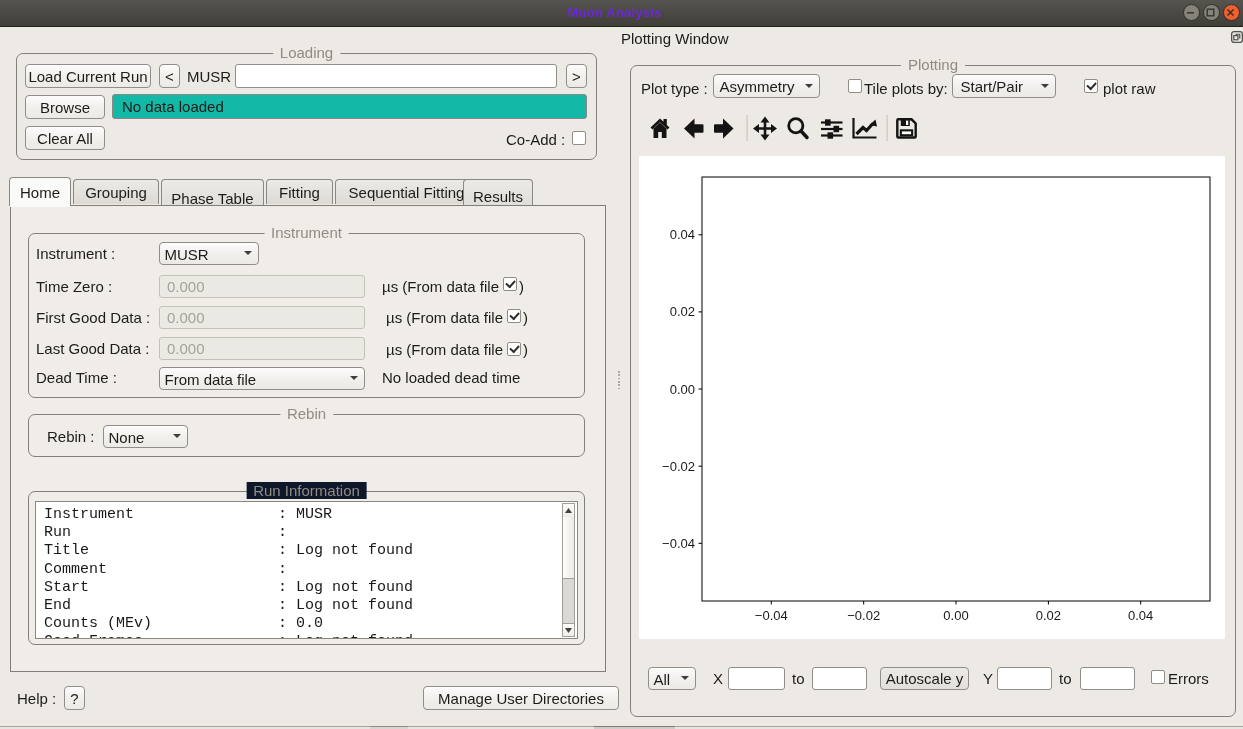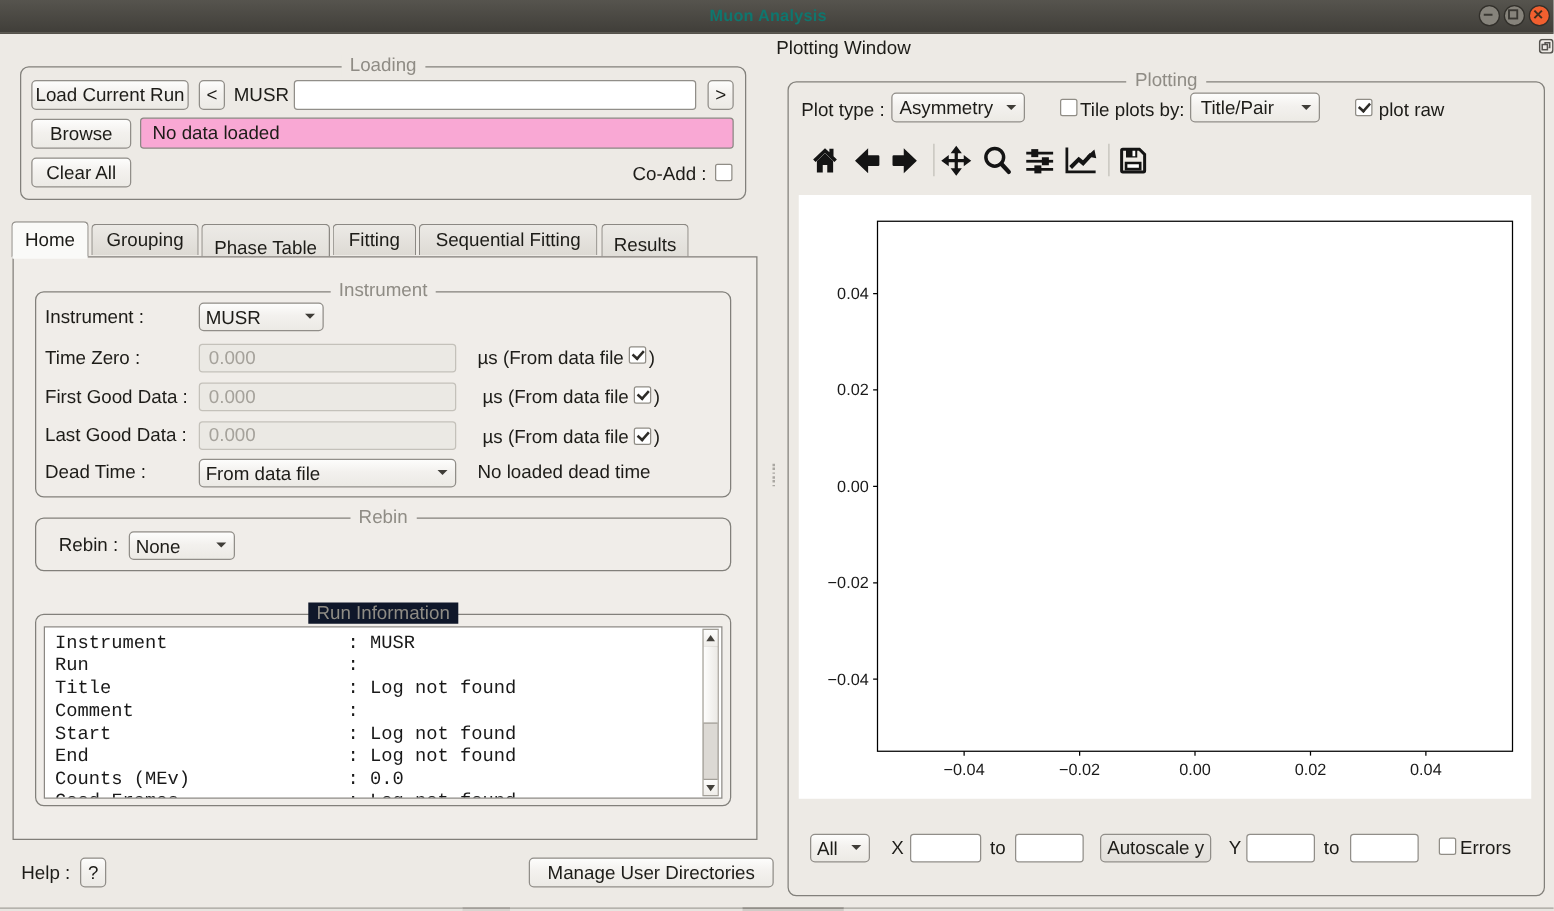--- a/index.html
+++ b/index.html
@@ -3,38 +3,38 @@
 <meta charset="utf-8">
 <style>
 html,body{margin:0;padding:0;}
 body{width:1243px;height:729px;position:relative;overflow:hidden;
   background:#edeae5;font-family:"Liberation Sans",sans-serif;font-size:15px;color:#1d1c18;}
 .abs{position:absolute;}
 
 #titlebar{position:absolute;left:0;top:0;width:1243px;height:27px;
   background:linear-gradient(#56544e,#403e39);border-bottom:1px solid #232119;box-sizing:border-box;}
 #titletext{position:absolute;left:0;top:5px;width:1229px;text-align:center;
-  color:#0f766e;font-weight:bold;font-size:13px;letter-spacing:0.2px;}
+  color:#6d28d9;font-weight:bold;font-size:13px;letter-spacing:0.2px;}
 .winbtn{position:absolute;top:4px;width:15px;height:15px;border-radius:50%;
   border:1px solid #312f2a;}
 .winbtn.gray{background:#86837b;}
 .winbtn.close{background:#f15f2f;}
 
 .gb{position:absolute;border:1px solid #82807b;border-radius:7px;box-sizing:border-box;}
 .gbt{position:absolute;top:-10px;left:50%;transform:translateX(-50%);
   background:#edeae5;padding:0 7px;color:#8f8c85;white-space:nowrap;}
 
 .btn{position:absolute;box-sizing:border-box;border:1px solid #918e89;border-radius:4px;
   background:linear-gradient(#fdfdfc,#f3f1ee 45%,#eceae5);
   display:flex;align-items:center;justify-content:center;color:#1d1c18;white-space:nowrap;}
 
 .input{position:absolute;box-sizing:border-box;border:1px solid #918e89;border-radius:3px;
   background:#fff;}
 .input.dis{background:#ebe9e4;border-color:#c4c1ba;color:#a5a29b;}
-.input.ro{background:#f9a8d4;border-color:#8b8883;color:#1d1c18;padding-left:33px;}
+.input.ro{background:#14b8a6;border-color:#8b8883;color:#1d1c18;padding-left:33px;}
 .input span{position:absolute;left:7px;top:2px;}
 
 .combo{position:absolute;box-sizing:border-box;border:1px solid #918e89;border-radius:4px;
   background:linear-gradient(#fdfdfc,#f3f1ee 45%,#eceae5);color:#1d1c18;}
 .combo .ct{position:absolute;left:4.5px;top:2.5px;white-space:nowrap;}
 .combo .ar{position:absolute;right:6px;top:50%;margin-top:-2.2px;width:0;height:0;
   border-left:4.3px solid transparent;border-right:4.3px solid transparent;border-top:4.8px solid #3f3d38;}
 
 .cb{position:absolute;box-sizing:border-box;width:14px;height:14px;background:#fff;
   border:1px solid #908d86;border-radius:2px;}
@@ -87,21 +87,21 @@
   </div>
 <div class="btn" style="left:25px;top:126px;width:80px;height:24px;">Clear All</div>
 <div class="lbl" style="left:506px;top:131px;">Co-Add :</div>
 <div class="cb" style="left:572px;top:131px;"></div>
 
 <div class="tab active" style="left:9px;top:177px;width:62px;height:29px;">Home</div>
 <div class="tab" style="left:73px;top:179px;width:86px;height:25px;">Grouping</div>
 <div class="tab" style="left:161px;top:179px;width:103px;height:38px;">Phase Table</div>
 <div class="tab" style="left:266px;top:179px;width:67px;height:25px;">Fitting</div>
 <div class="tab" style="left:335px;top:179px;width:143px;height:25px;">Sequential Fitting</div>
-<div class="tab" style="left:481px;top:179px;width:70px;height:34px;">Results</div>
+<div class="tab" style="left:463px;top:179px;width:70px;height:34px;">Results</div>
 <div id="tabpane"></div>
 <div class="abs" style="left:10px;top:205px;width:60px;height:2px;background:#fafaf8;z-index:4;"></div>
 
 <div class="gb" style="left:28px;top:233px;width:557px;height:165px;">
   <span class="gbt" style="background:#f0ede9;">Instrument</span>
 </div>
 <div class="lbl" style="left:36px;top:245px;">Instrument :</div>
 <div class="combo" style="left:159px;top:242px;width:100px;height:23px;">
     <span class="ct">MUSR</span>
     <span class="ar"></span>
@@ -190,21 +190,21 @@
   <span class="gbt">Plotting</span>
 </div>
 <div class="lbl" style="left:641px;top:80px;">Plot type :</div>
 <div class="combo" style="left:713px;top:74px;width:107px;height:24px;padding-left:37px;">
     <span class="ct" style="top:3px;left:5.5px;">Asymmetry</span>
     <span class="ar"></span>
   </div>
 <div class="cb" style="left:848px;top:79px;"></div>
 <div class="lbl" style="left:864px;top:80px;">Tile plots by:</div>
 <div class="combo" style="left:952px;top:74px;width:104px;height:24px;">
-    <span class="ct" style="top:3px;left:7.5px;">Title/Pair</span>
+    <span class="ct" style="top:3px;left:7.5px;">Start/Pair</span>
     <span class="ar"></span>
   </div>
 <div class="cb checked" style="left:1084px;top:79px;"></div>
 <div class="lbl" style="left:1103px;top:80px;">plot raw</div>
 
 <svg class="abs" style="left:648px;top:112px;" width="280" height="30" viewBox="0 0 280 30">
 
   <path d="M2.5 15.5 L12 6.5 L15.5 9.8 L15.5 7 L18.8 7 L18.8 12.9 L21.5 15.5 L19.5 17.5 L12 10.3 L4.5 17.5 Z" fill="#141414"></path>
   <path d="M5.5 16.8 L12 10.6 L18.5 16.8 L18.5 26 L13.8 26 L13.8 20 L10.2 20 L10.2 26 L5.5 26 Z" fill="#141414"></path>
 

